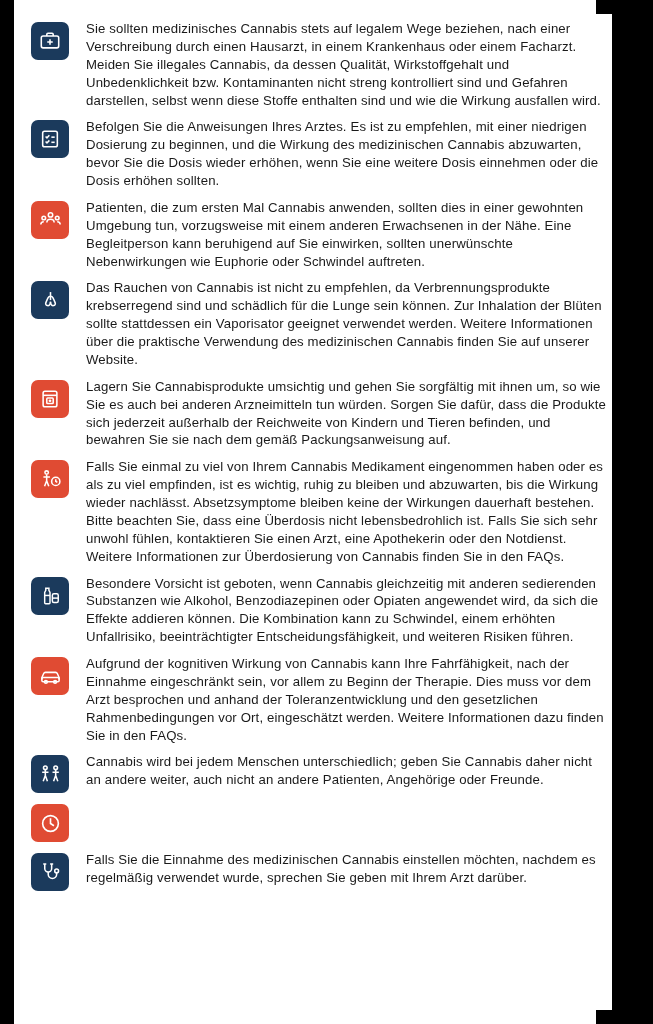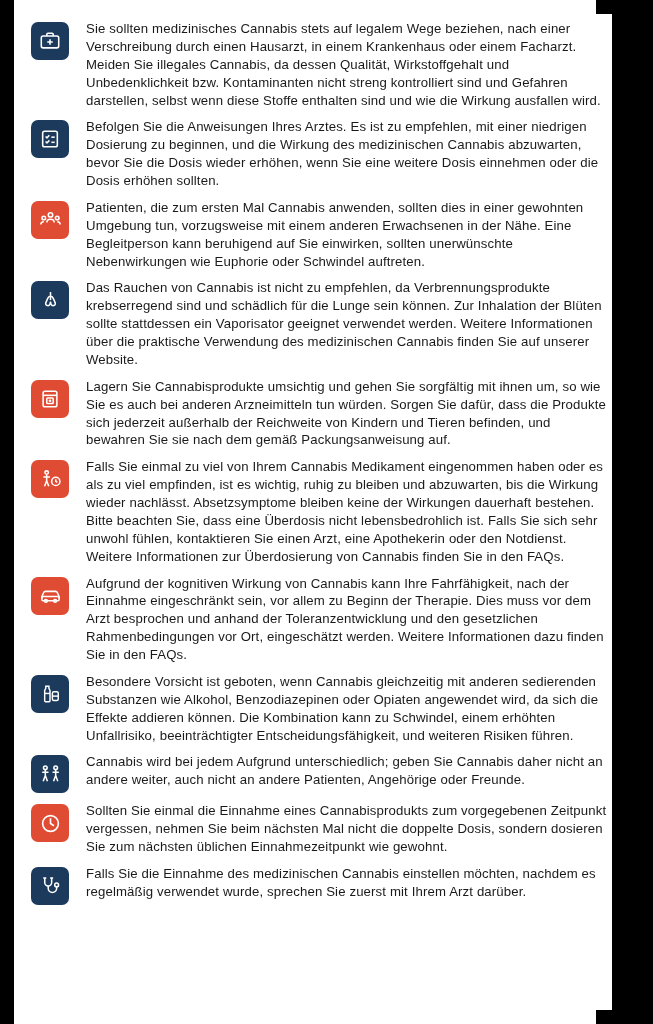--- a/index.html
+++ b/index.html
@@ -178,90 +178,87 @@
           </svg>
         </div>
       </div>
       <div class="text-col">
         <p class="tip-text">Falls Sie einmal zu viel von Ihrem Cannabis Medikament eingenommen haben oder es als zu viel empfinden, ist es wichtig, ruhig zu bleiben und abzuwarten, bis die Wirkung wieder nachlässt. Absetzsymptome bleiben keine der Wirkungen dauerhaft bestehen. Bitte beachten Sie, dass eine Überdosis nicht lebensbedrohlich ist. Falls Sie sich sehr unwohl fühlen, kontaktieren Sie einen Arzt, eine Apothekerin oder den Notdienst. Weitere Informationen zur Überdosierung von Cannabis finden Sie in den FAQs.</p>
       </div>
     </div>
 
     <div class="tip">
       <div class="icon-col">
-        <div class="badge" style="background:#e04b33">
-          <svg width="23" height="23" viewBox="0 0 24 24" fill="none" stroke="#ffffff" stroke-width="1.6">
-            <path d="M3 15.2v-2.1l1.9-4.2A2 2 0 0 1 6.7 7.7h10.6a2 2 0 0 1 1.8 1.2l1.9 4.2v2.1"></path>
-            <rect x="3" y="13.1" width="18" height="4.4" rx="1.4"></rect>
-            <circle cx="7.2" cy="17.6" r="1.5"></circle>
-            <circle cx="16.8" cy="17.6" r="1.5"></circle>
-          </svg>
-        </div>
-      </div>
-      <div class="text-col">
-        <p class="tip-text">Aufgrund der kognitiven Wirkung von Cannabis kann Ihre Fahrfähigkeit, nach der Einnahme eingeschränkt sein, vor allem zu Beginn der Therapie. Dies muss vor dem Arzt besprochen und anhand der Toleranzentwicklung und den gesetzlichen Rahmenbedingungen vor Ort, eingeschätzt werden. Weitere Informationen dazu finden Sie in den FAQs.</p>
-      </div>
-    </div>
-
-    <div class="tip">
-      <div class="icon-col">
         <div class="badge" style="background:#1b3a5c">
           <svg width="22" height="22" viewBox="0 0 24 24" fill="none" stroke="#ffffff" stroke-width="1.6">
             <path d="M7.4 3.6h3.4v2.2l1.2 2.2v11.4a1 1 0 0 1-1 1H7.2a1 1 0 0 1-1-1V8l1.2-2.2z"></path>
             <path d="M6.2 11.4h5.8"></path>
             <rect x="14.6" y="9.6" width="6.4" height="9.4" rx="1.6"></rect>
             <path d="M14.6 14.3h6.4"></path>
           </svg>
         </div>
       </div>
       <div class="text-col">
         <p class="tip-text">Besondere Vorsicht ist geboten, wenn Cannabis gleichzeitig mit anderen sedierenden Substanzen wie Alkohol, Benzodiazepinen oder Opiaten angewendet wird, da sich die Effekte addieren können. Die Kombination kann zu Schwindel, einem erhöhten Unfallrisiko, beeinträchtigter Entscheidungsfähigkeit, und weiteren Risiken führen.</p>
       </div>
     </div>
 
     <div class="tip">
       <div class="icon-col">
+        <div class="badge" style="background:#e04b33">
+          <svg width="23" height="23" viewBox="0 0 24 24" fill="none" stroke="#ffffff" stroke-width="1.6">
+            <path d="M3 15.2v-2.1l1.9-4.2A2 2 0 0 1 6.7 7.7h10.6a2 2 0 0 1 1.8 1.2l1.9 4.2v2.1"></path>
+            <rect x="3" y="13.1" width="18" height="4.4" rx="1.4"></rect>
+            <circle cx="7.2" cy="17.6" r="1.5"></circle>
+            <circle cx="16.8" cy="17.6" r="1.5"></circle>
+          </svg>
+        </div>
+      </div>
+      <div class="text-col">
+        <p class="tip-text">Aufgrund der kognitiven Wirkung von Cannabis kann Ihre Fahrfähigkeit, nach der Einnahme eingeschränkt sein, vor allem zu Beginn der Therapie. Dies muss vor dem Arzt besprochen und anhand der Toleranzentwicklung und den gesetzlichen Rahmenbedingungen vor Ort, eingeschätzt werden. Weitere Informationen dazu finden Sie in den FAQs.</p>
+      </div>
+    </div>
+
+    <div class="tip">
+      <div class="icon-col">
         <div class="badge" style="background:#1b3a5c">
           <svg width="23" height="23" viewBox="0 0 24 24" fill="none" stroke="#ffffff" stroke-width="1.6">
             <circle cx="6.6" cy="5" r="1.9"></circle>
             <path d="M6.6 7.4v5.6M6.6 13L4.4 19M6.6 13l2.2 6M3.3 9.6h6.6"></path>
             <circle cx="17.4" cy="5" r="1.9"></circle>
             <path d="M17.4 7.4V13M17.4 13l-2.2 6M17.4 13l2.2 6M14.1 9.6h6.6"></path>
           </svg>
         </div>
       </div>
       <div class="text-col">
-        <p class="tip-text">Cannabis wird bei jedem Aufgrund unterschiedlich; geben Sie Cannabis daher nicht an andere weiter, auch nicht an andere Patienten, Angehörige oder Freunde.</p>
+        <p class="tip-text">Cannabis wird bei jedem Menschen unterschiedlich; geben Sie Cannabis daher nicht an andere weiter, auch nicht an andere Patienten, Angehörige oder Freunde.</p>
       </div>
     </div>
 
     <div class="tip">
       <div class="icon-col">
         <div class="badge" style="background:#e04b33">
           <svg width="23" height="23" viewBox="0 0 24 24" fill="none" stroke="#ffffff" stroke-width="1.7">
             <circle cx="12" cy="12" r="8.2"></circle>
             <path d="M12 6.6V12l3.6 2.3"></path>
           </svg>
         </div>
-      </div>
-      <div class="text-col">
-        <p class="tip-text">Sollten Sie einmal die Einnahme eines Cannabisprodukts zum vorgegebenen Zeitpunkt vergessen, nehmen Sie beim nächsten Mal nicht die doppelte Dosis, sondern dosieren Sie zum nächsten üblichen Einnahmezeitpunkt wie gewohnt.</p>
       </div>
     </div>
 
     <div class="tip">
       <div class="icon-col">
         <div class="badge" style="background:#1b3a5c">
           <svg width="23" height="23" viewBox="0 0 24 24" fill="none" stroke="#ffffff" stroke-width="1.6">
             <path d="M6 3.2v4.6a3.6 3.6 0 0 0 7.2 0V3.2"></path>
             <path d="M4.4 3.2h3.2M11.6 3.2h3.2"></path>
             <path d="M9.6 11.4v2.4a4.4 4.4 0 0 0 8.8 0v-1.2"></path>
             <circle cx="18.4" cy="10.4" r="2"></circle>
           </svg>
         </div>
       </div>
       <div class="text-col">
-        <p class="tip-text">Falls Sie die Einnahme des medizinischen Cannabis einstellen möchten, nachdem es regelmäßig verwendet wurde, sprechen Sie zuerst mit Ihrem Arzt darüber.</p>
+        <p class="tip-text">Falls Sie die Einnahme des medizinischen Cannabis einstellen möchten, nachdem es regelmäßig verwendet wurde, sprechen Sie geben mit Ihrem Arzt darüber.</p>
       </div>
     </div>
 
   </div>
 </div>
 
 </body></html>

